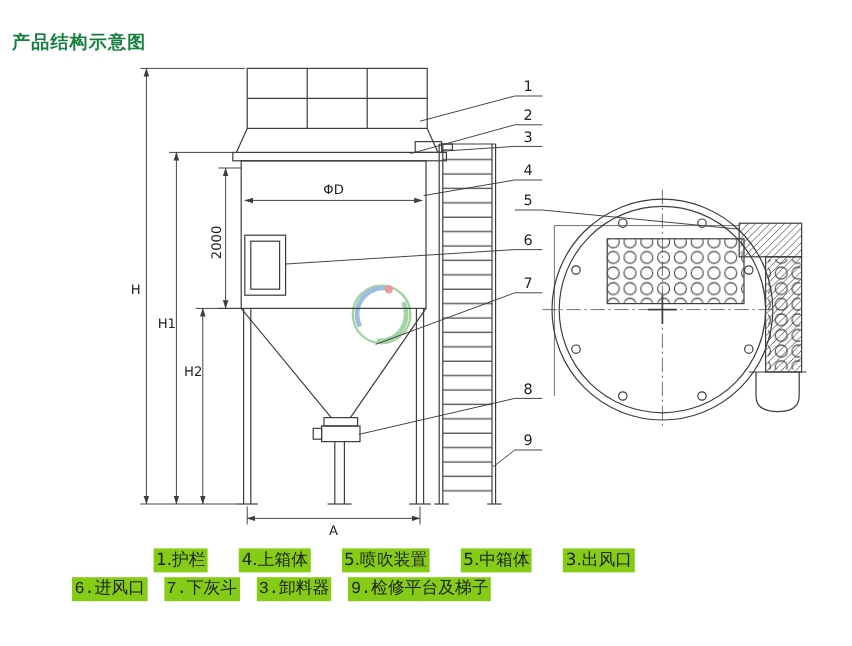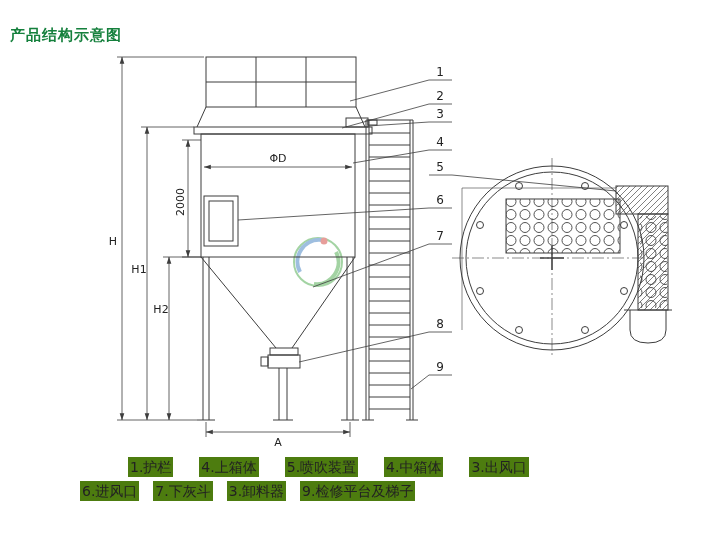--- a/index.html
+++ b/index.html
@@ -9,22 +9,22 @@
   }
   .title{
     position:absolute;left:10px;top:8px;font-size:15px;font-weight:bold;color:#15803d;
     letter-spacing:1px;
     margin-top:18px;
   }
   svg{position:absolute;left:0;top:0;}
   .legend{position:absolute;left:0;top:457px;width:710px;color:#222;}
   .legend-row{display:flex;align-items:center;font-size:14px;line-height:20px;}
   .legend-row.r1{padding-left:128px;gap:26px;margin-bottom:4px;}
-  .legend-row.r2{padding-left:80px;gap:14px;}
-  .hl{background:#4d7c0f;padding:0 2px;white-space:nowrap;}
+  .legend-row.r2{padding-left:60px;gap:14px;font-family:Liberation Mono, monospace;}
+  .hl{background:#84cc16;padding:0 2px;white-space:nowrap;}
   text{font-family:"DejaVu Sans","Liberation Sans",sans-serif;fill:#222;}
   .dimtxt{font-size:11px;}
   .numtxt{font-size:12px;}
 </style>
 </head>
 <body>
 
 <div class="stage">
 
   <div class="title">产品结构示意图</div>
@@ -217,21 +217,21 @@
       <line x1="462" y1="188" x2="462" y2="330" stroke-width="0.6"></line>
       <line x1="462" y1="188" x2="616" y2="188" stroke-width="0.6"></line>
     </g>
   </svg>
 
   <div class="legend">
     <div class="legend-row r1">
       <span class="hl">1.护栏</span>
       <span class="hl">4.上箱体</span>
       <span class="hl">5.喷吹装置</span>
-      <span class="hl">4.中箱体</span>
+      <span class="hl">5.中箱体</span>
       <span class="hl">3.出风口</span>
     </div>
     <div class="legend-row r2">
       <span class="hl">6.进风口</span>
       <span class="hl">7.下灰斗</span>
       <span class="hl">3.卸料器</span>
       <span class="hl">9.检修平台及梯子</span>
     </div>
   </div>
 

